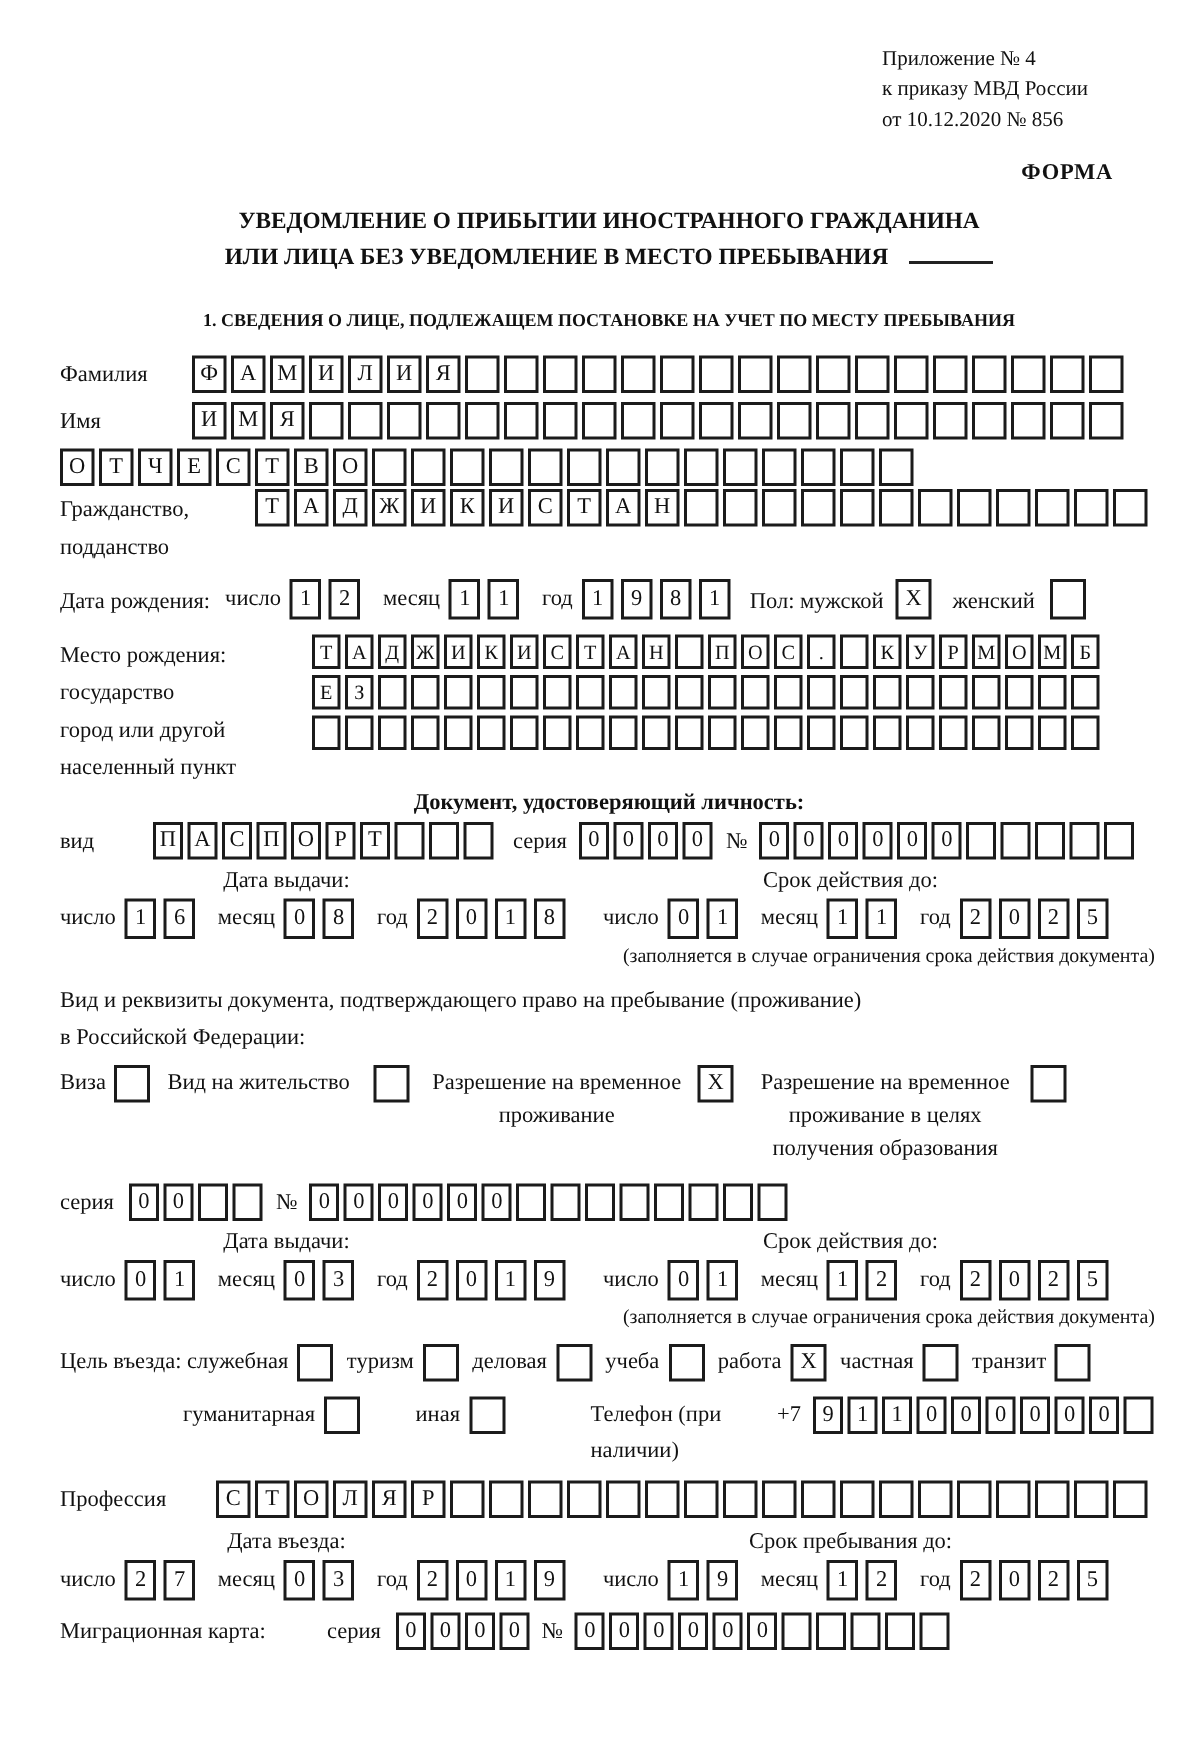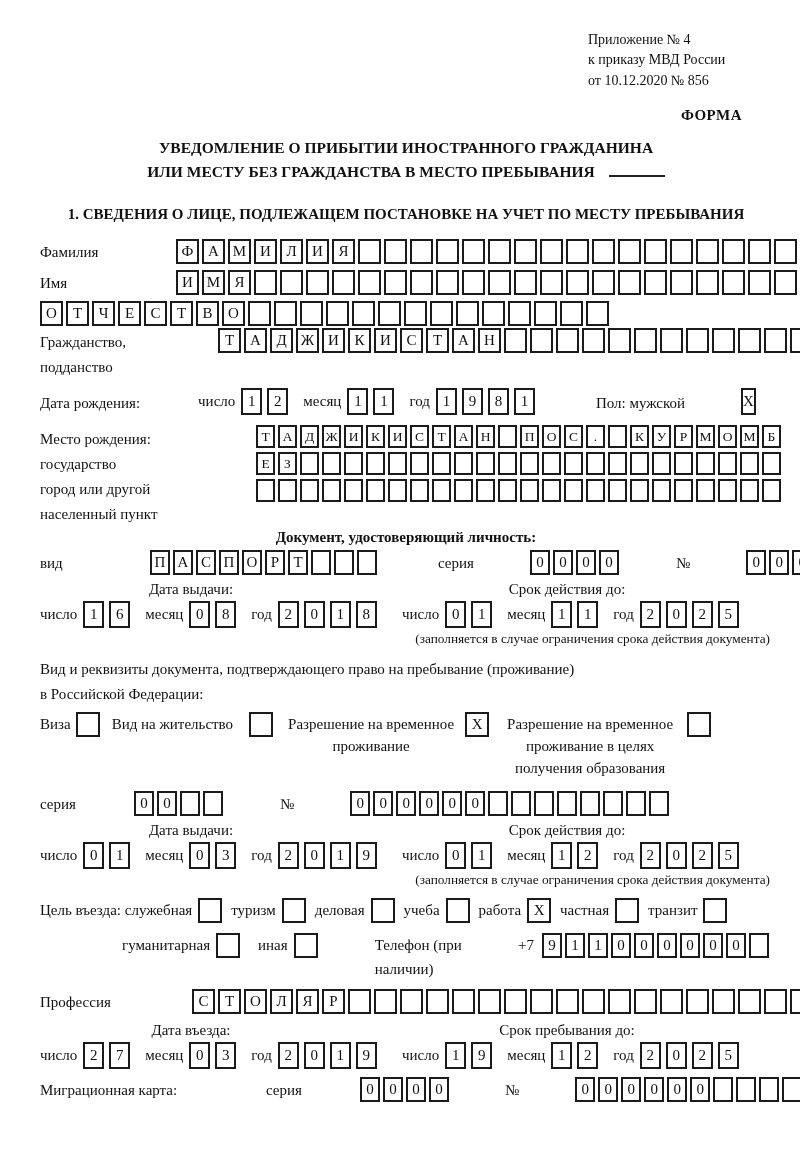--- a/index.html
+++ b/index.html
@@ -14,23 +14,23 @@
     font-family:"Liberation Serif","DejaVu Serif",serif;
     font-size:15px;
   }
   
   .appendix{margin-left:548px;font-size:14px;line-height:1.45;}
   .revision{margin-left:548px;font-size:13.5px;line-height:1.4;margin-top:5px;}
   .forma{text-align:right;padding-right:30px;font-weight:bold;font-size:15px;margin-top:16px;letter-spacing:.5px;}
   
   .title{margin-top:12px;text-align:center;font-weight:bold;font-size:15.5px;line-height:1.55;}
   .title-underline{display:inline-block;width:56px;border-bottom:2px solid #222;margin-left:14px;vertical-align:baseline;}
-  .sec-heading{margin-top:22px;text-align:center;font-weight:bold;font-size:15px;}
-  
-  .crow{display:flex;align-items:flex-start;margin-top:6px;gap:48px;}
+  .sec-heading{margin-top:22px;text-align:center;font-weight:bold;font-size:12px;}
+  
+  .crow{display:flex;align-items:flex-start;margin-top:6px;}
   .rlabel{flex:0 0 auto;line-height:22px;padding-top:2px;}
   .boxes{white-space:nowrap;}
   .box{
     display:inline-block;box-sizing:border-box;
     width:20px;height:25px;border:2px solid #1b1b1b;
     margin-right:3px;text-align:center;
     font-size:15px;line-height:21px;background:#fff;vertical-align:top;
   }
   .lg .box{width:23px;}
   .sm .box{width:19px;height:23px;line-height:19px;margin-right:3px;font-size:13.5px;}
@@ -81,21 +81,21 @@
 <body>
 
 <div class="page">
 
   <div class="appendix">Приложение № 4<br>к приказу МВД России<br>от 10.12.2020 № 856</div>
   <div class="forma">ФОРМА</div>
 
   <div class="title">
     <div>УВЕДОМЛЕНИЕ О ПРИБЫТИИ ИНОСТРАННОГО ГРАЖДАНИНА</div>
     <div>
-      <span>ИЛИ МЕСТУ БЕЗ ГРАЖДАНСТВА В МЕСТО ПРЕБЫВАНИЯ</span><span class="title-underline"></span>
+      <span>ИЛИ ЛИЦА БЕЗ УВЕДОМЛЕНИЕ В МЕСТО ПРЕБЫВАНИЯ</span><span class="title-underline"></span>
     </div>
   </div>
 
   <div class="sec-heading">1. СВЕДЕНИЯ О ЛИЦЕ, ПОДЛЕЖАЩЕМ ПОСТАНОВКЕ НА УЧЕТ ПО МЕСТУ ПРЕБЫВАНИЯ</div>
 
   <div class="crow" style="margin-top:16px;">
     <span class="rlabel w88">Фамилия</span>
     <span class="boxes lg"><span class="box">Ф</span><span class="box">А</span><span class="box">М</span><span class="box">И</span><span class="box">Л</span><span class="box">И</span><span class="box">Я</span><span class="box"></span><span class="box"></span><span class="box"></span><span class="box"></span><span class="box"></span><span class="box"></span><span class="box"></span><span class="box"></span><span class="box"></span><span class="box"></span><span class="box"></span><span class="box"></span><span class="box"></span><span class="box"></span><span class="box"></span><span class="box"></span><span class="box"></span></span>
   </div>
 
@@ -223,21 +223,21 @@
         <span class="pur-label">транзит</span>
         <span class="cbx"></span>
       </span>
   </div>
 
   <div class="pur-row indent80">
     <span class="pur">
         <span class="pur-label">гуманитарная</span>
         <span class="cbx"></span>
       </span>
-    <span class="pur" style="margin-left:9px;">
+    <span class="pur" style="margin-left:28px;">
         <span class="pur-label">иная</span>
         <span class="cbx"></span>
       </span>
     <span class="phone-label">Телефон (при наличии)</span>
     <span class="phone-prefix">+7</span>
     <span class="boxes"><span class="box">9</span><span class="box">1</span><span class="box">1</span><span class="box">0</span><span class="box">0</span><span class="box">0</span><span class="box">0</span><span class="box">0</span><span class="box">0</span><span class="box"></span></span>
   </div>
 
   <div class="crow" style="margin-top:8px;">
     <span class="rlabel" style="width:104px;">Профессия</span>

